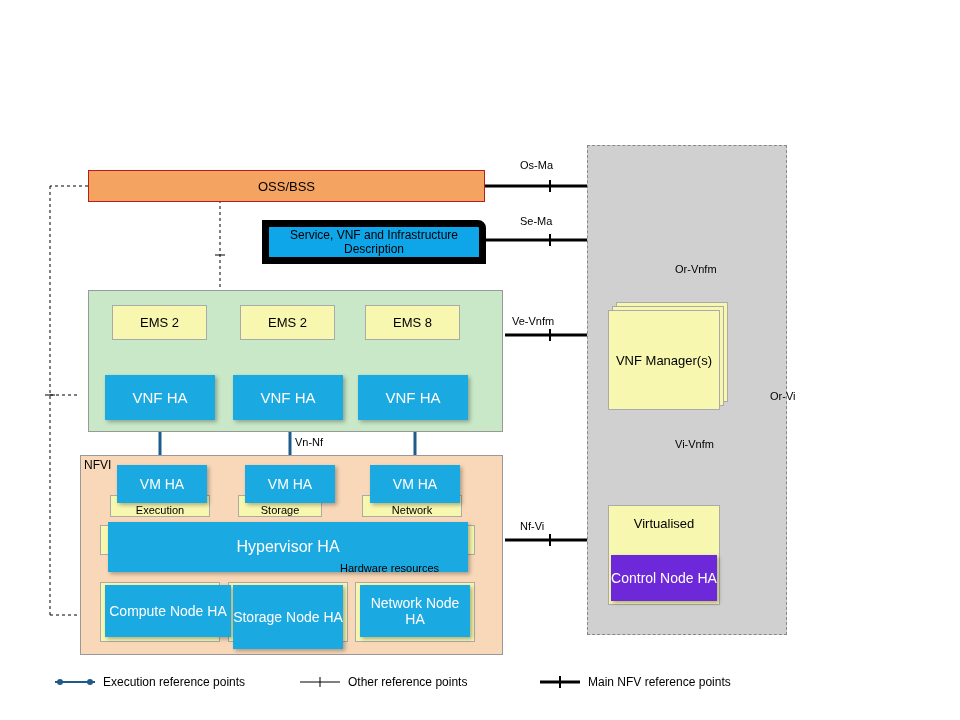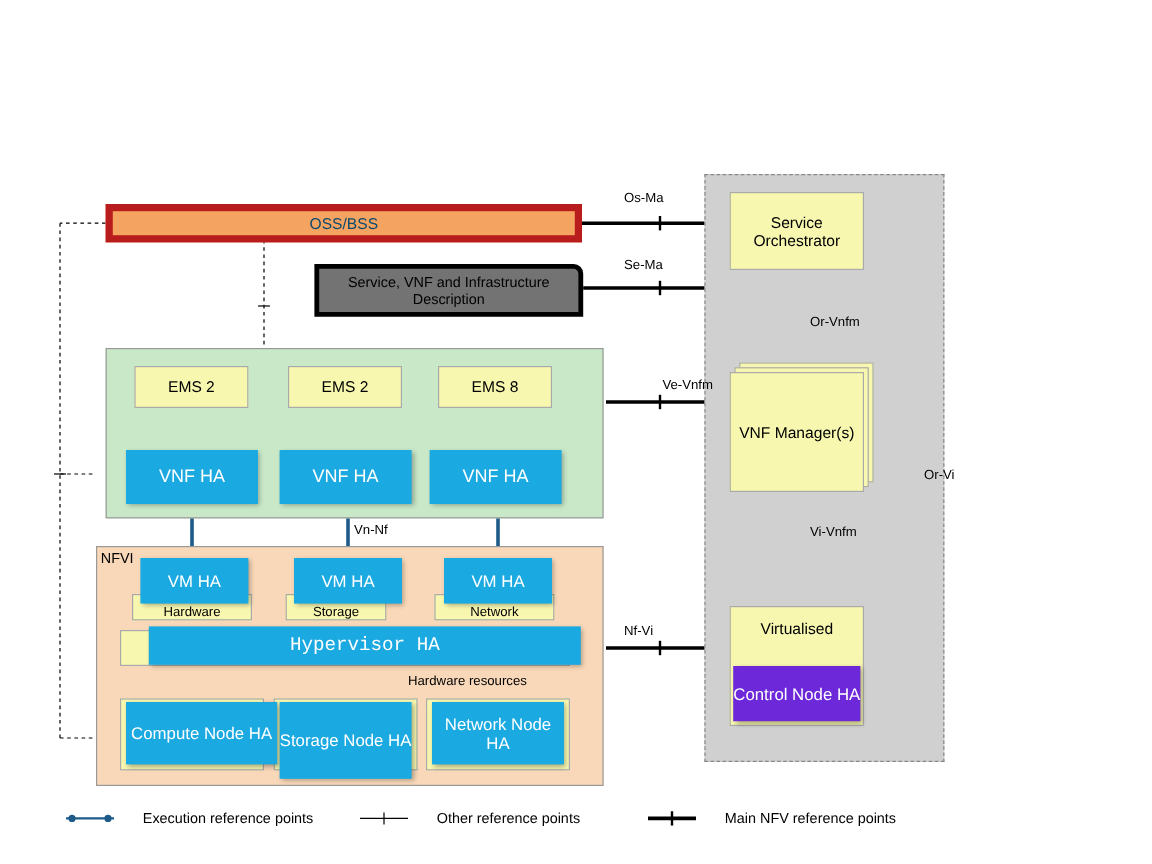--- a/index.html
+++ b/index.html
@@ -1,30 +1,30 @@
 <!DOCTYPE html>
 <html><head>
 <meta charset="utf-8">
 <style>
   * { box-sizing: border-box; margin: 0; padding: 0; }
   body { font-family: sans-serif; background: #fff; width: 960px; height: 720px; position: relative; }
   .canvas { position: absolute; top: 0; left: 0; width: 960px; height: 720px; }
   .box { position: absolute; display: flex; align-items: center; justify-content: center; text-align: center; font-size: 13px; }
-  .oss { background: #f4a460; border: 6px solid #b91c1c; color: #0c4a6e; }
+  .oss { background: #f4a460; border: 1px solid #b91c1c; color: #000000; }
   .yellow { background: #f7f7b0; border: 1px solid #aaa; color: #000; }
   .green-container { background: #c8e8c8; border: 1px solid #999; }
   .peach-container { background: #f8d8b8; border: 1px solid #999; }
   .grey-container { background: #d0d0d0; border: 1px solid #888; border-style: dashed; }
   .blue { background: #1ba9e1; color: #fff; font-weight: 500; box-shadow: 2px 2px 4px rgba(0,0,0,0.3); }
   .blue-dark { background: #6d28d9; color: #fff; font-weight: 500; box-shadow: 2px 2px 4px rgba(0,0,0,0.3); }
   .label { position: absolute; font-size: 12px; color: #000; }
   .label-small { font-size: 11px; }
-  .doc { background: #737373; border: 4px solid #000000; border-radius: 0 8px 0 0; }
+  .doc { background: #0ea5e9; border: 7px solid #000000; border-radius: 0 8px 0 0; }
   .stack-back { position: absolute; background: #f7f7b0; border: 1px solid #aaa; }
-  .legend { position: absolute; display: flex; align-items: center; font-size: 12px; gap: 24px; }
+  .legend { position: absolute; display: flex; align-items: center; font-size: 12px; gap: 8px; }
   svg.lines { position: absolute; top: 0; left: 0; pointer-events: none; }
 </style>
 </head>
 <body>
 
 <div class="canvas">
 
 <svg class="lines" width="960" height="720">
 
   <line x1="485" y1="186" x2="600" y2="186" stroke="#000" stroke-width="3"></line>
@@ -84,23 +84,20 @@
 <div class="box oss" style="left:88px; top:170px; width:397px; height:32px;">
   <span>OSS/BSS</span>
 </div>
 
 <div class="box doc" style="left:262px; top:220px; width:224px; height:44px; font-size:12px;">
   <span>Service, VNF and Infrastructure Description</span>
 </div>
 
 <div class="grey-container" style="position:absolute; left:587px; top:145px; width:200px; height:490px;"></div>
 
-<div class="box yellow" style="left:608px; top:160px; width:112px; height:65px;">
-  <span>Service Orchestrator</span>
-</div>
 
 <div class="stack-back" style="left:616px; top:302px; width:112px; height:100px;"></div>
 <div class="stack-back" style="left:612px; top:306px; width:112px; height:100px;"></div>
 <div class="box yellow" style="left:608px; top:310px; width:112px; height:100px;">
   <span>VNF Manager(s)</span>
 </div>
 
 <div class="box yellow" style="left:608px; top:505px; width:112px; height:100px; align-items:flex-start; padding-top:10px;">
   <span>Virtualised</span>
 </div>
@@ -128,41 +125,41 @@
   <span>VNF HA</span>
 </div>
 <div class="box blue" style="left:358px; top:375px; width:110px; height:45px; font-size:15px;">
   <span>VNF HA</span>
 </div>
 
 <div class="peach-container" style="position:absolute; left:80px; top:455px; width:423px; height:200px;"></div>
 <div class="label" style="left:84px; top:458px; font-size:12px;">NFVI</div>
 
 <div class="box yellow" style="left:110px; top:495px; width:100px; height:22px; font-size:11px; align-items:flex-end;">
-  <span>Hardware</span>
+  <span>Execution</span>
 </div>
 <div class="box yellow" style="left:238px; top:495px; width:84px; height:22px; font-size:11px; align-items:flex-end;">
   <span>Storage</span>
 </div>
 <div class="box yellow" style="left:362px; top:495px; width:100px; height:22px; font-size:11px; align-items:flex-end;">
   <span>Network</span>
 </div>
 
 <div class="box blue" style="left:117px; top:465px; width:90px; height:38px; font-size:14px;">
   <span>VM HA</span>
 </div>
 <div class="box blue" style="left:245px; top:465px; width:90px; height:38px; font-size:14px;">
   <span>VM HA</span>
 </div>
 <div class="box blue" style="left:370px; top:465px; width:90px; height:38px; font-size:14px;">
   <span>VM HA</span>
 </div>
 
 <div class="box yellow" style="left:100px; top:525px; width:375px; height:30px;"></div>
-<div class="box blue" style="left:124px; top:522px; width:360px; height:32px; font-size:16px;font-family:Liberation Mono, monospace;">
+<div class="box blue" style="left:108px; top:522px; width:360px; height:50px; font-size:16px;">
   <span>Hypervisor HA</span>
 </div>
 
 <div class="label label-small" style="left:340px; top:562px;">Hardware resources</div>
 
 <div class="box yellow" style="left:100px; top:582px; width:120px; height:60px;"></div>
 <div class="box yellow" style="left:228px; top:582px; width:120px; height:60px;"></div>
 <div class="box yellow" style="left:355px; top:582px; width:120px; height:60px;"></div>
 
 <div class="box blue" style="left:105px; top:585px; width:126px; height:52px; font-size:14px;">
@@ -170,21 +167,21 @@
 </div>
 <div class="box blue" style="left:233px; top:585px; width:110px; height:64px; font-size:14px;">
   <span>Storage Node HA</span>
 </div>
 <div class="box blue" style="left:360px; top:585px; width:110px; height:52px; font-size:14px;">
   <span>Network Node HA</span>
 </div>
 
 <div class="label label-small" style="left:520px; top:159px;">Os-Ma</div>
 <div class="label label-small" style="left:520px; top:215px;">Se-Ma</div>
-<div class="label label-small" style="left:512px; top:315px;margin-left:40px;">Ve-Vnfm</div>
+<div class="label label-small" style="left:512px; top:315px;">Ve-Vnfm</div>
 <div class="label label-small" style="left:295px; top:436px;">Vn-Nf</div>
 <div class="label label-small" style="left:520px; top:520px;">Nf-Vi</div>
 <div class="label label-small" style="left:675px; top:263px;">Or-Vnfm</div>
 <div class="label label-small" style="left:675px; top:438px;">Vi-Vnfm</div>
 <div class="label label-small" style="left:770px; top:390px;">Or-Vi</div>
 
 <div class="legend" style="left:55px; top:675px;">
   <svg width="40" height="10">
         <line x1="0" y1="5" x2="40" y2="5" stroke="#1e5b8a" stroke-width="2"></line>
         <circle cx="5" cy="5" r="3" fill="#1e5b8a"></circle>

